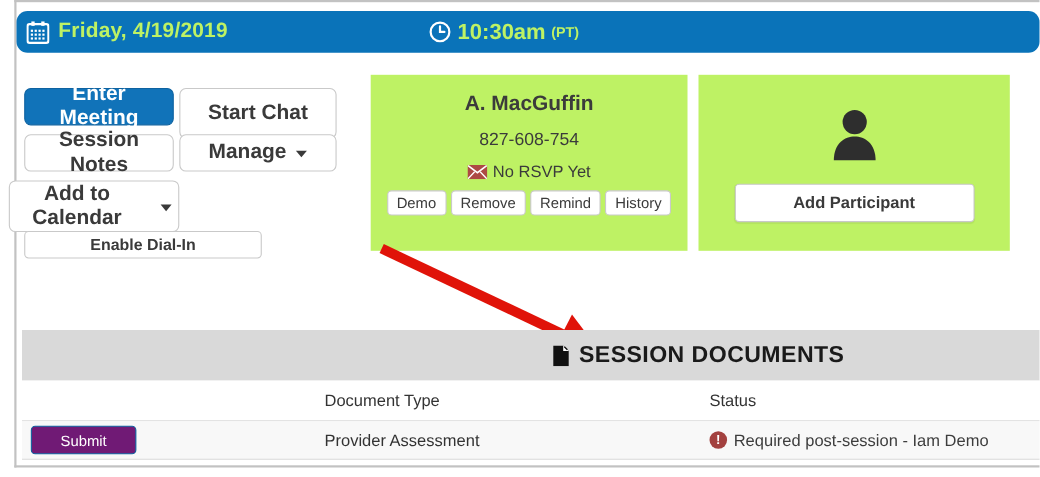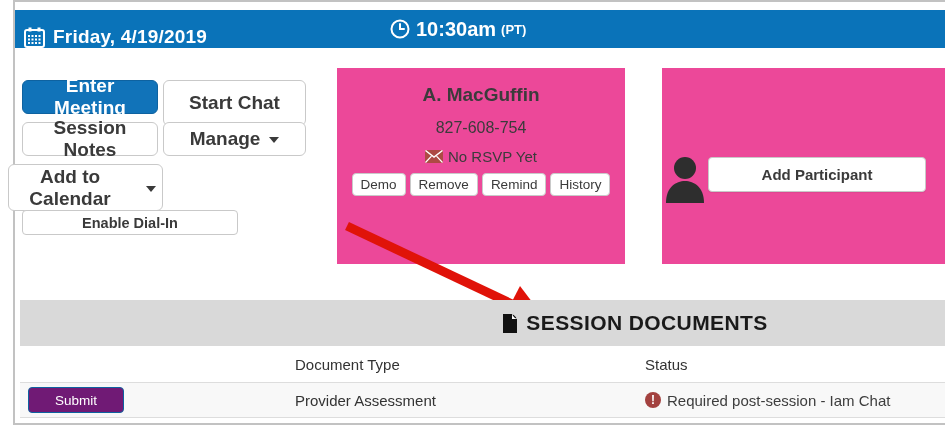--- a/index.html
+++ b/index.html
@@ -7,21 +7,21 @@
     width:945px;height:434px;position:relative;overflow:hidden;
     background:#ffffff;font-family:"Liberation Sans", sans-serif;color:#3a3a3a;
   }
   .frame{
     position:absolute;left:13px;top:0;width:932px;height:425px;
     border:2px solid #c2c2c2;border-right:none;box-sizing:border-box;background:#fff;
   }
   
   .topbar{
     position:absolute;left:15px;top:10px;width:930px;height:38px;
-    background:#0a73b9;color:#ffffff;display:flex;align-items:flex-end;
+    background:#0a73b9;color:#bef264;display:flex;align-items:center;border-radius:10px;
   }
   .topbar .cal{margin-left:9px;display:flex;align-items:center;}
   .topbar .date{margin-left:8px;font-size:19px;font-weight:bold;letter-spacing:.2px;}
   .time-group{position:absolute;left:375px;top:0;height:38px;display:flex;align-items:center;}
   .time-group .clk{display:flex;align-items:center;margin-right:6px;}
   .time-group .tm{font-size:20px;font-weight:bold;}
   .time-group .tz{font-size:13px;margin-left:5px;font-weight:bold;}
   
   .btn{
     position:absolute;display:flex;align-items:center;justify-content:center;
@@ -31,23 +31,23 @@
   .btn.primary{background:#1173b9;border-color:#0e62a0;color:#fff;}
   #btn-enter{left:22px;top:80px;width:136px;height:34px;}
   #btn-chat{left:163px;top:80px;width:143px;height:46px;}
   #btn-notes{left:22px;top:122px;width:136px;height:34px;}
   #btn-manage{left:163px;top:122px;width:143px;height:34px;}
   #btn-calendar{left:8px;top:164px;width:155px;height:47px;gap:12px;}
   #btn-dialin{left:22px;top:210px;width:216px;height:25px;font-size:14.5px;font-weight:600;border-radius:4px;}
   .caret{width:0;height:0;border-left:5px solid transparent;border-right:5px solid transparent;
     border-top:6px solid #3a3a3a;margin-left:9px;position:relative;top:1px;}
   
-  .card{position:absolute;top:68px;height:196px;background:#ec4899;box-sizing:border-box;}
+  .card{position:absolute;top:68px;height:160px;background:#bef264;box-sizing:border-box;}
   #participant-card{left:337px;width:288px;display:flex;flex-direction:column;align-items:center;}
-  #add-card{left:635px;width:283px;display:flex;flex-direction:row;align-items:center;margin-left:27px;}
+  #add-card{left:635px;width:283px;display:flex;flex-direction:column;align-items:center;}
   .p-name{margin-top:16px;font-size:19px;font-weight:bold;color:#3b3b3b;}
   .p-phone{margin-top:13px;font-size:16px;color:#3b3b3b;}
   .wr-bar{margin-top:13px;width:256px;height:22px;background:#fff;position:relative;
     display:flex;align-items:center;justify-content:center;}
   .wr-dot{position:absolute;left:16px;top:6px;width:9px;height:9px;border-radius:50%;background:#9b9b9b;}
   .wr-text{font-size:12.5px;font-weight:bold;color:#222;letter-spacing:.2px;}
   .rsvp{margin-top:11px;display:flex;align-items:center;font-size:15px;color:#3b3b3b;}
   .rsvp .env{display:flex;align-items:center;margin-right:5px;}
   .mini-row{margin-top:8px;display:flex;}
   .mini-btn{background:#fff;border:1px solid #c9c9c9;border-radius:4px;margin:0 2px;
@@ -184,15 +184,15 @@
   <div class="c3">Status</div>
 </div>
 
 <div class="t-row t-data">
   <div class="c1">
     <button id="btn-submit">Submit</button>
   </div>
   <div class="c2">Provider Assessment</div>
   <div class="c3">
     <span class="excl">!</span>
-    <span class="status-text">Required post-session - Iam Chat</span>
+    <span class="status-text">Required post-session - Iam Demo</span>
   </div>
 </div>
 
 </body></html>

